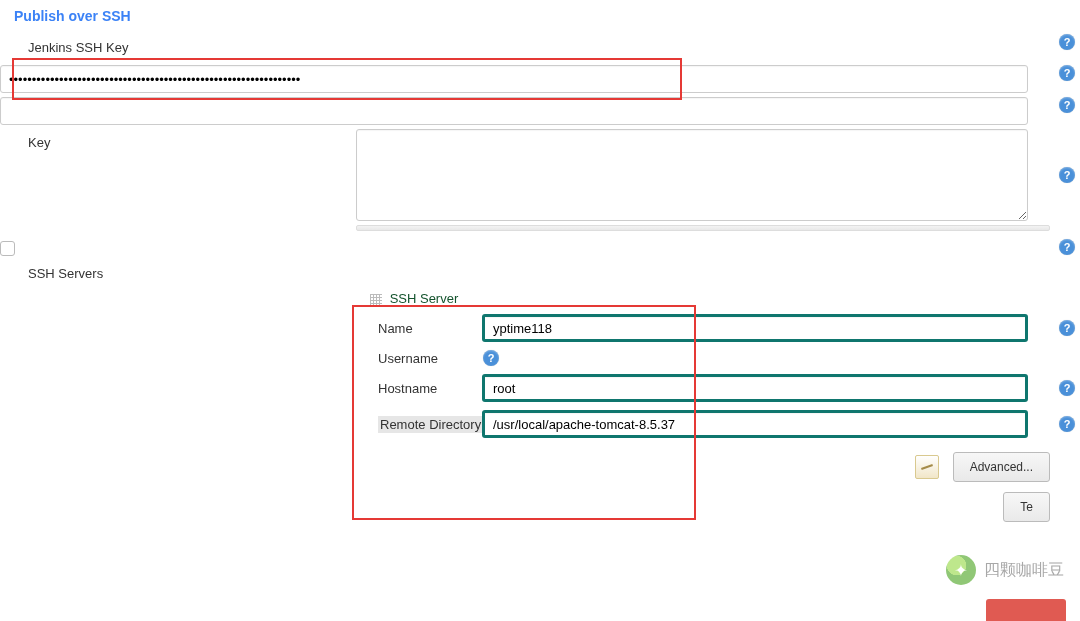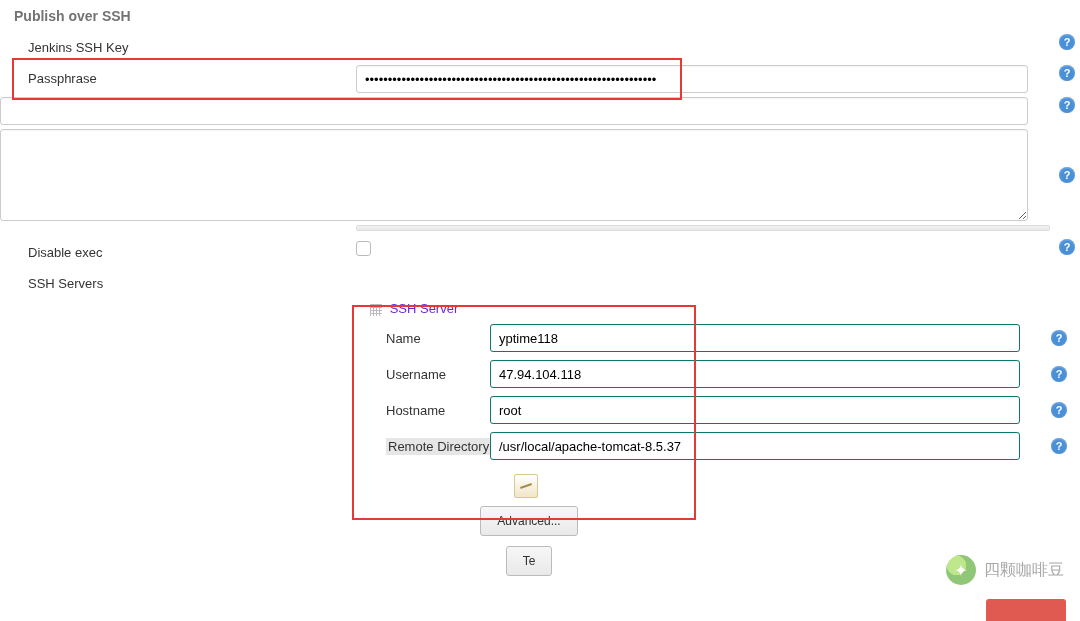--- a/index.html
+++ b/index.html
@@ -10,21 +10,21 @@
       background: #fff;
       width: 1080px;
       height: 621px;
       position: relative;
       overflow: hidden;
     }
     .section-title {
       font-weight: bold;
       font-size: 14px;
       padding: 8px 14px 6px 14px;
-      color: #737373;
+      color: #3b82f6;
     }
     .form-row {
       display: flex;
       align-items: flex-start;
       margin: 4px 0;
     }
     .label-col {
       width: 356px;
       padding: 6px 0 6px 28px;
       color: #333;
@@ -100,61 +100,60 @@
       width: 12px; height: 12px;
       background:
         repeating-linear-gradient(#bbb 0 1px, transparent 1px 3px),
         repeating-linear-gradient(90deg,#bbb 0 1px, transparent 1px 3px);
       margin-right: 4px;
       vertical-align: middle;
     }
     .server-header {
       padding-left: 370px;
       font-size: 13px;
-      color: #6d28d9;
+      color: #14532d;
       margin-top: 4px;
       margin-bottom: 6px;
     }
     .server-row {
       display: flex;
       align-items: center;
-      margin: 8px 8px;
+      margin: 8px 0;
     }
     .server-label {
       width: 482px;
       padding-left: 378px;
       padding-right: 6px;
       font-size: 13px;
       color: #333;
       white-space: nowrap;
     }
     .server-input {
       flex: 1;
       padding-right: 30px;
     }
     .server-input input {
       width: 100%;
       height: 28px;
-      border: 1px solid #0f766e;
+      border: 3px solid #0f766e;
       border-radius: 3px;
       padding: 4px 8px;
       font-size: 13px;
       box-shadow: inset 0 1px 1px rgba(0,0,0,0.04);
     }
     .highlight-label {
       background: #e6e6e6;
       padding: 1px 2px;
     }
     .btn-row {
       display: flex;
       justify-content: flex-end;
       padding: 6px 30px 4px 8px;
       gap: 8px;
       align-items: center;
-      flex-direction: column;
     }
     .btn {
       height: 30px;
       border: 1px solid #bbb;
       background: linear-gradient(#f7f7f7,#e9e9e9);
       border-radius: 3px;
       padding: 0 16px;
       font-size: 12px;
       color: #333;
       cursor: pointer;
@@ -229,53 +228,52 @@
 
 <div class="form-row">
   <div class="label-col">Jenkins SSH Key</div>
   <div class="input-col"></div>
   <div class="help-col">
       <span class="help-icon">?</span>
     </div>
 </div>
 
 <div class="form-row">
-  <div class="label-col">Passphrase</div>
   <div class="input-col">
     <input type="password" value="••••••••••••••••••••••••••••••••••••••••••••••••••••••••••••••••" style="">
   </div>
   <div class="help-col">
       <span class="help-icon">?</span>
     </div>
 </div>
 
 <div class="form-row">
   <div class="input-col">
     <input type="text" value="" style="">
   </div>
   <div class="help-col">
       <span class="help-icon">?</span>
     </div>
 </div>
 
 <div class="form-row">
+  <div class="label-col">Key</div>
   <div class="input-col" style="flex-direction:column; align-items:stretch;">
     <textarea style=""></textarea>
   </div>
   <div class="help-col mid">
       <span class="help-icon">?</span>
     </div>
 </div>
 
 <div style="margin-left:356px;">
   <div class="divider-under-textarea"></div>
 </div>
 
 <div class="form-row">
-  <div class="label-col">Disable exec</div>
   <div class="input-col">
     <input type="checkbox" style="">
   </div>
   <div class="help-col">
       <span class="help-icon">?</span>
     </div>
 </div>
 
 <div class="form-row" style="align-items:center;">
   <div class="label-col">SSH Servers</div>
@@ -290,21 +288,20 @@
 <div class="server-row">
   <div class="server-label">Name</div>
   <div class="server-input"><input type="text" value="yptime118" style=""></div>
   <div class="help-col">
       <span class="help-icon">?</span>
     </div>
 </div>
 
 <div class="server-row">
   <div class="server-label">Username</div>
-  <div class="server-input"><input type="text" value="47.94.104.118" style=""></div>
   <div class="help-col">
       <span class="help-icon">?</span>
     </div>
 </div>
 
 <div class="server-row">
   <div class="server-label">Hostname</div>
   <div class="server-input"><input type="text" value="root" style=""></div>
   <div class="help-col">
       <span class="help-icon">?</span>

